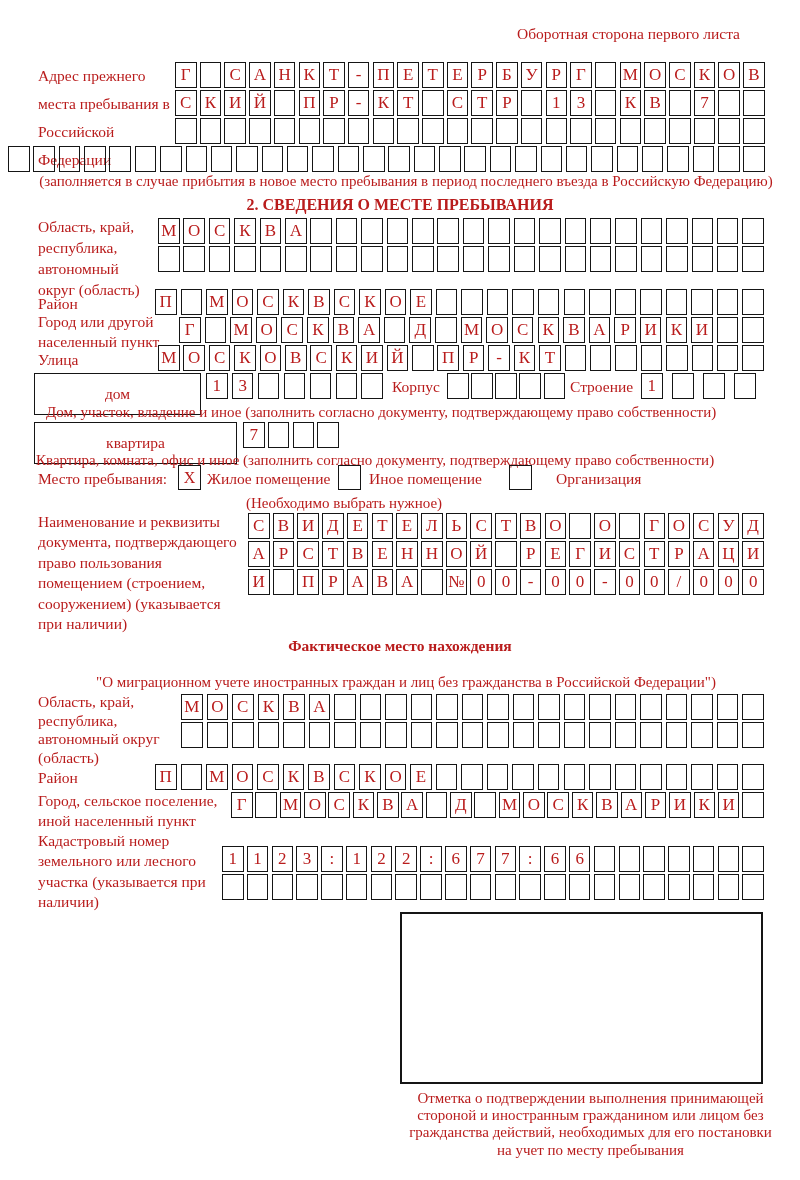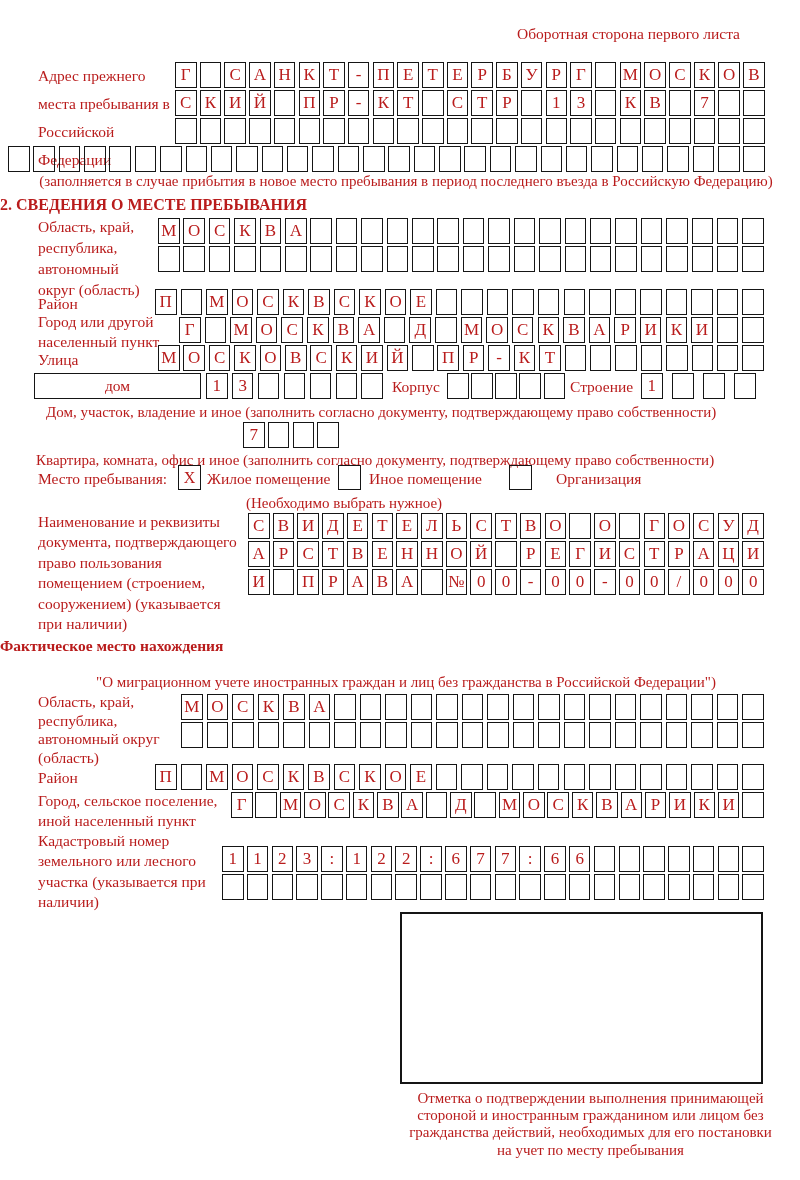--- a/index.html
+++ b/index.html
@@ -12,32 +12,32 @@
     overflow:hidden;
   }
   .abs{position:absolute;}
   .lbl{font-size:15.5px;line-height:20px;}
   .lh28{line-height:28px;}
   .lh21{line-height:21px;}
   .lh185{line-height:18.5px;}
   .lh204{line-height:20.4px;}
   .note{font-size:15px;line-height:16.5px;padding-left:8px;}
   .center{text-align:center;}
-  .title{font-weight:bold;font-size:16px;text-align:left;}
+  .title{font-weight:bold;font-size:16px;text-align:center;}
   .cellrow{position:absolute;display:flex;justify-content:space-between;}
   .cell{
     width:21.5px;height:26px;
     border:1.7px solid #151515;
     box-sizing:border-box;
     display:flex;align-items:center;justify-content:center;
     font-size:17px;
     flex:none;
   }
   .labelbox{
-    border:1.7px solid #151515;box-sizing:border-box;height:26px;
+    border:1.7px solid #151515;box-sizing:border-box;height:42px;
     display:flex;align-items:center;justify-content:center;font-size:15.5px;
   }
   .checkbox{
     width:23px;height:25px;border:1.7px solid #151515;box-sizing:border-box;
     display:flex;align-items:center;justify-content:center;font-size:16px;
   }
   .stampbox{border:2.5px solid #151515;box-sizing:border-box;background:#ffffff;}
 </style>
 </head>
 <body>
@@ -318,20 +318,21 @@
     </div>
   <div class="abs lbl" style="top:377px;left:570px;">Строение</div>
   <div class="cellrow" style="top:373px;left:641px;width:115px;">
       <div class="cell">1</div>
       <div class="cell"></div>
       <div class="cell"></div>
       <div class="cell"></div>
     </div>
   <div class="abs note" style="top:404px;left:38px;width:720px;">Дом, участок, владение и иное (заполнить согласно документу, подтверждающему право собственности)</div>
 
+  <div class="abs labelbox" style="top:422px;left:34px;width:203px;">квартира</div>
   <div class="cellrow" style="top:422px;left:243px;width:96px;">
       <div class="cell">7</div>
       <div class="cell"></div>
       <div class="cell"></div>
       <div class="cell"></div>
     </div>
   <div class="abs note" style="top:452px;left:28px;width:720px;">Квартира, комната, офис и иное (заполнить согласно документу, подтверждающему право собственности)</div>
 
   <div class="abs lbl" style="top:469px;left:38px;">Место пребывания:</div>
   <div class="abs checkbox" style="top:465px;left:178px;">X</div>

